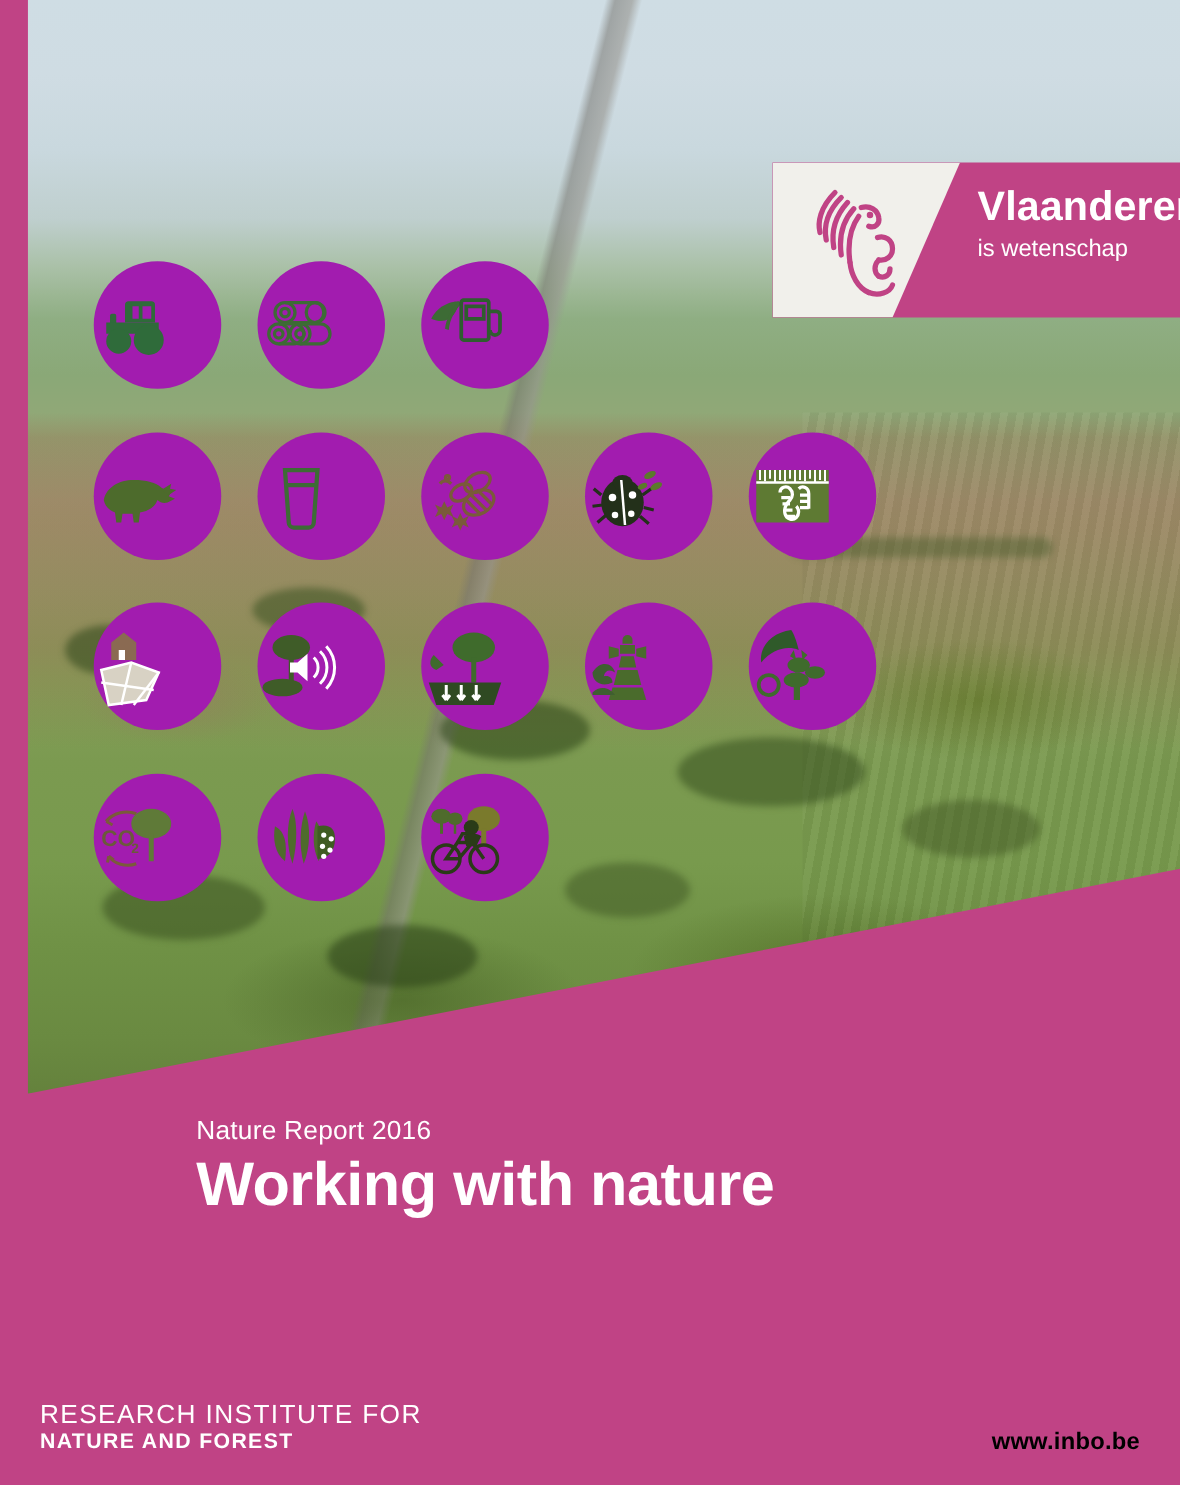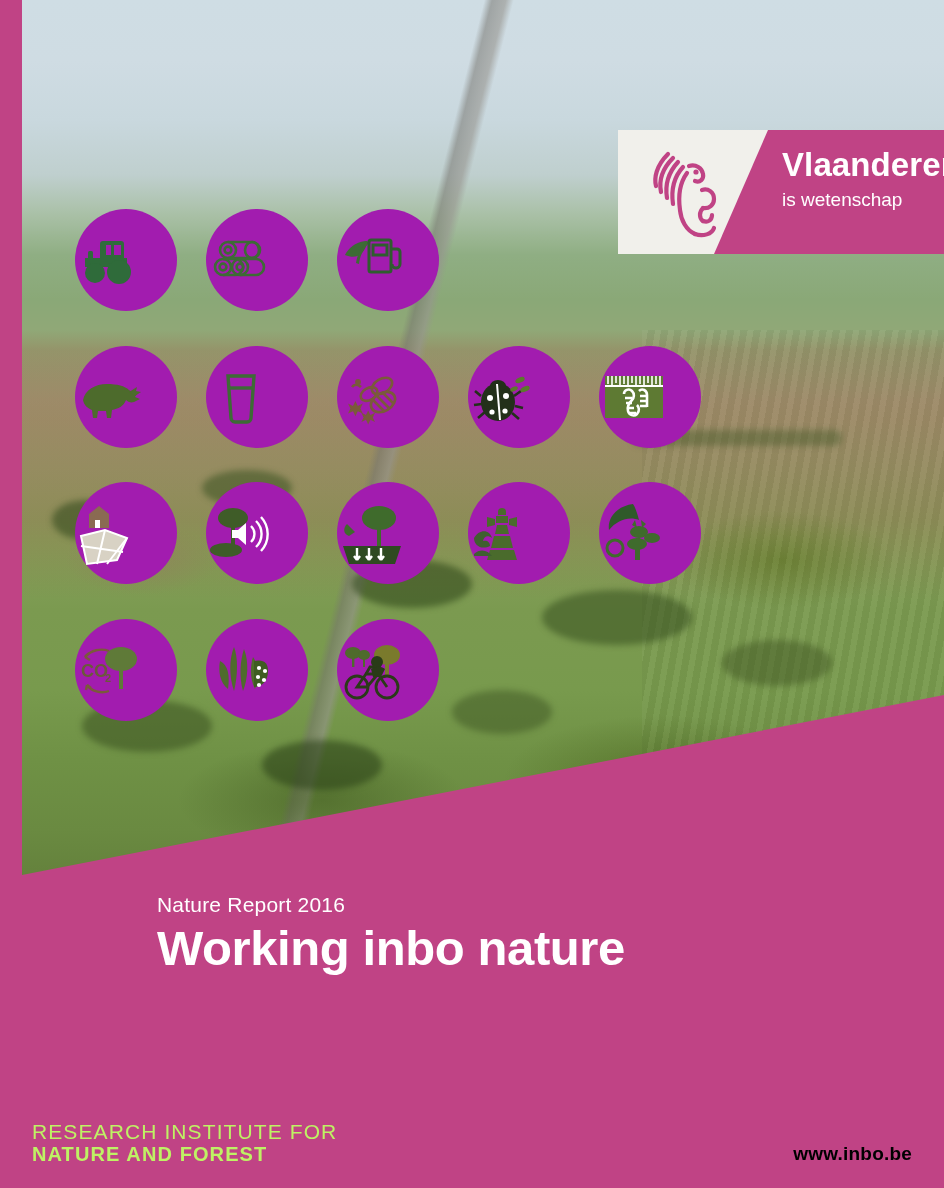--- a/index.html
+++ b/index.html
@@ -98,23 +98,23 @@
   #kicker{
     color:#ffffff;font-size:21px;font-weight:400;letter-spacing:.2px;
     margin:0 0 6px 0;
   }
   #maintitle{
     color:#ffffff;font-size:49px;font-weight:700;letter-spacing:-.4px;
     margin:0;line-height:1.05;
   }
 
   
-  #footer-left{position:absolute;left:32px;top:1121px;color:#bef264;}
+  #footer-left{position:absolute;left:32px;top:1121px;color:#ffffff;}
   #inst-line1{font-size:21px;font-weight:300;letter-spacing:1.1px;line-height:1.05;}
-  #inst-line2{font-size:20px;font-weight:700;letter-spacing:1.1px;line-height:1.15;}
+  #inst-line2{font-size:17px;font-weight:700;letter-spacing:1.1px;line-height:1.15;}
   #footer-url{
     position:absolute;right:32px;top:1143px;color:#000000;
     font-size:19px;font-weight:700;letter-spacing:.2px;
   }
 </style>
 </head>
 <body>
 
 <div id="cover">
 
@@ -420,21 +420,21 @@
       </g>
       <g fill="#2a3b18">
         <circle cx="40" cy="27" r="6"></circle>
         <path d="M34 34 c5 -3 10 -3 14 0 l-4 8 h-8 z"></path>
       </g>
     </svg>
   </div>
 
   <div id="title-block">
     <p id="kicker">Nature Report 2016</p>
-    <h1 id="maintitle">Working inbo nature</h1>
+    <h1 id="maintitle">Working with nature</h1>
   </div>
 
   <div id="footer-left">
     <div id="inst-line1">RESEARCH INSTITUTE FOR</div>
     <div id="inst-line2">NATURE AND FOREST</div>
   </div>
   <div id="footer-url">www.inbo.be</div>
 
 </div>
 

